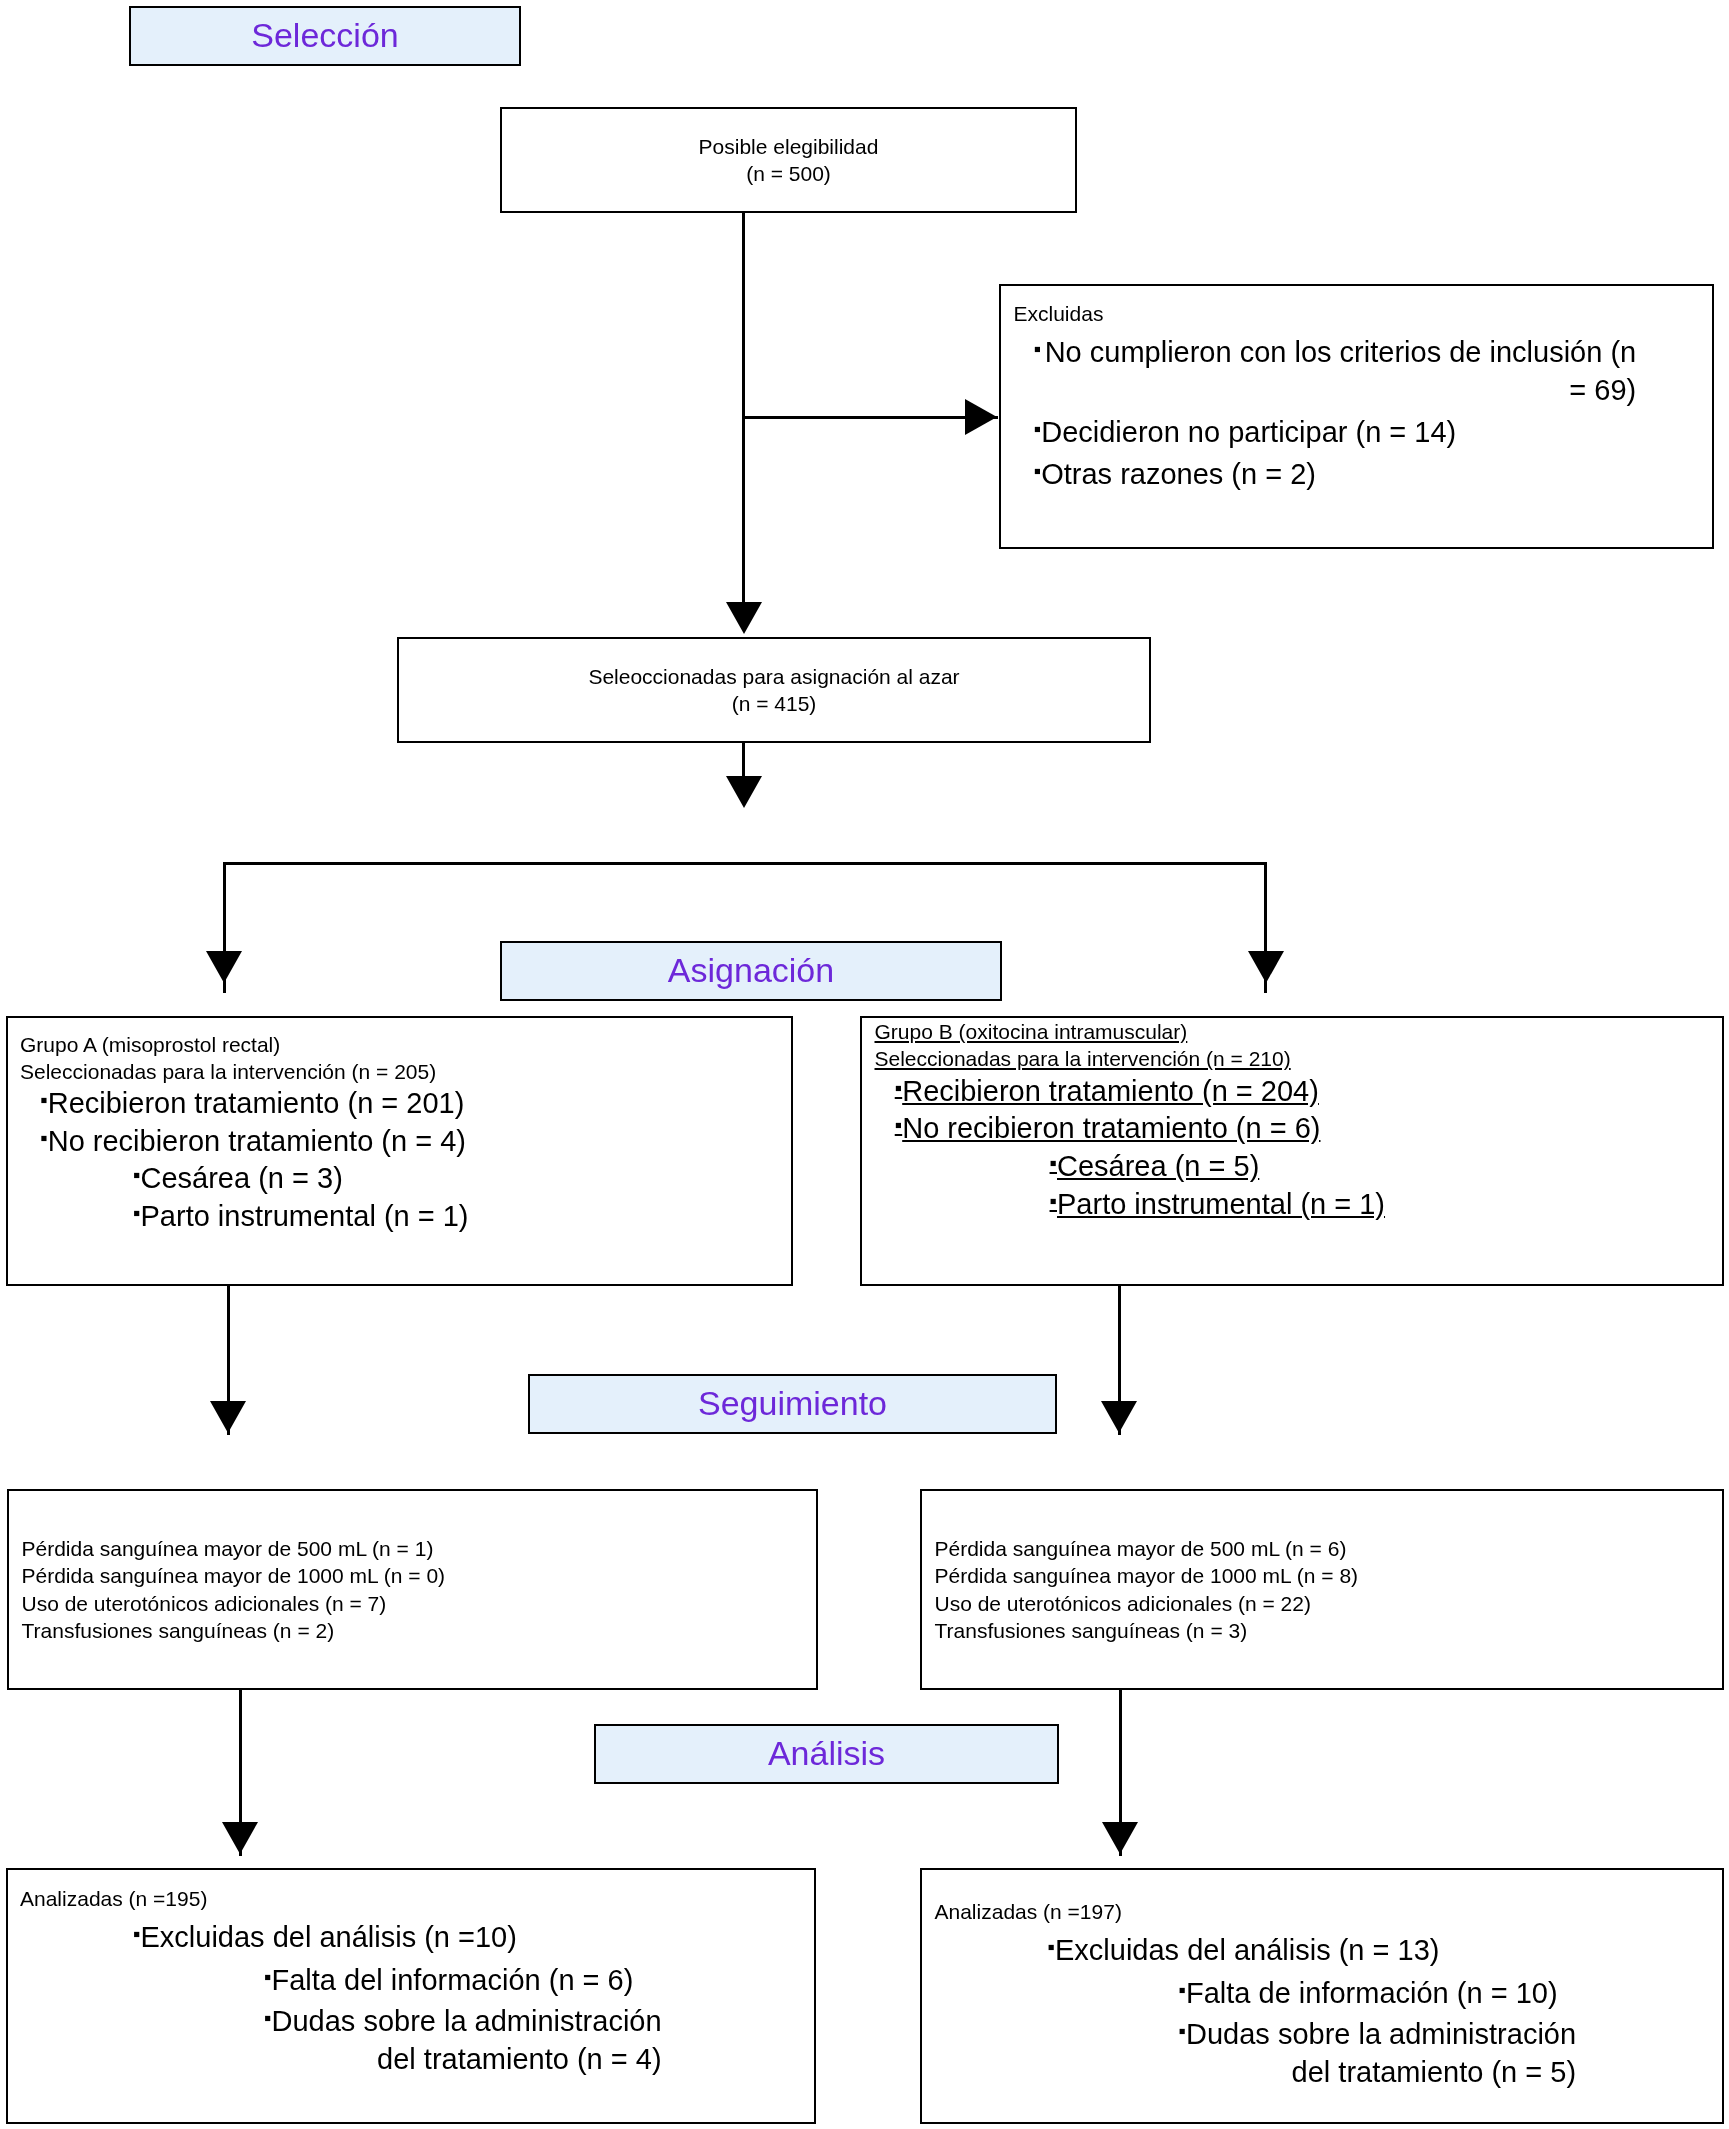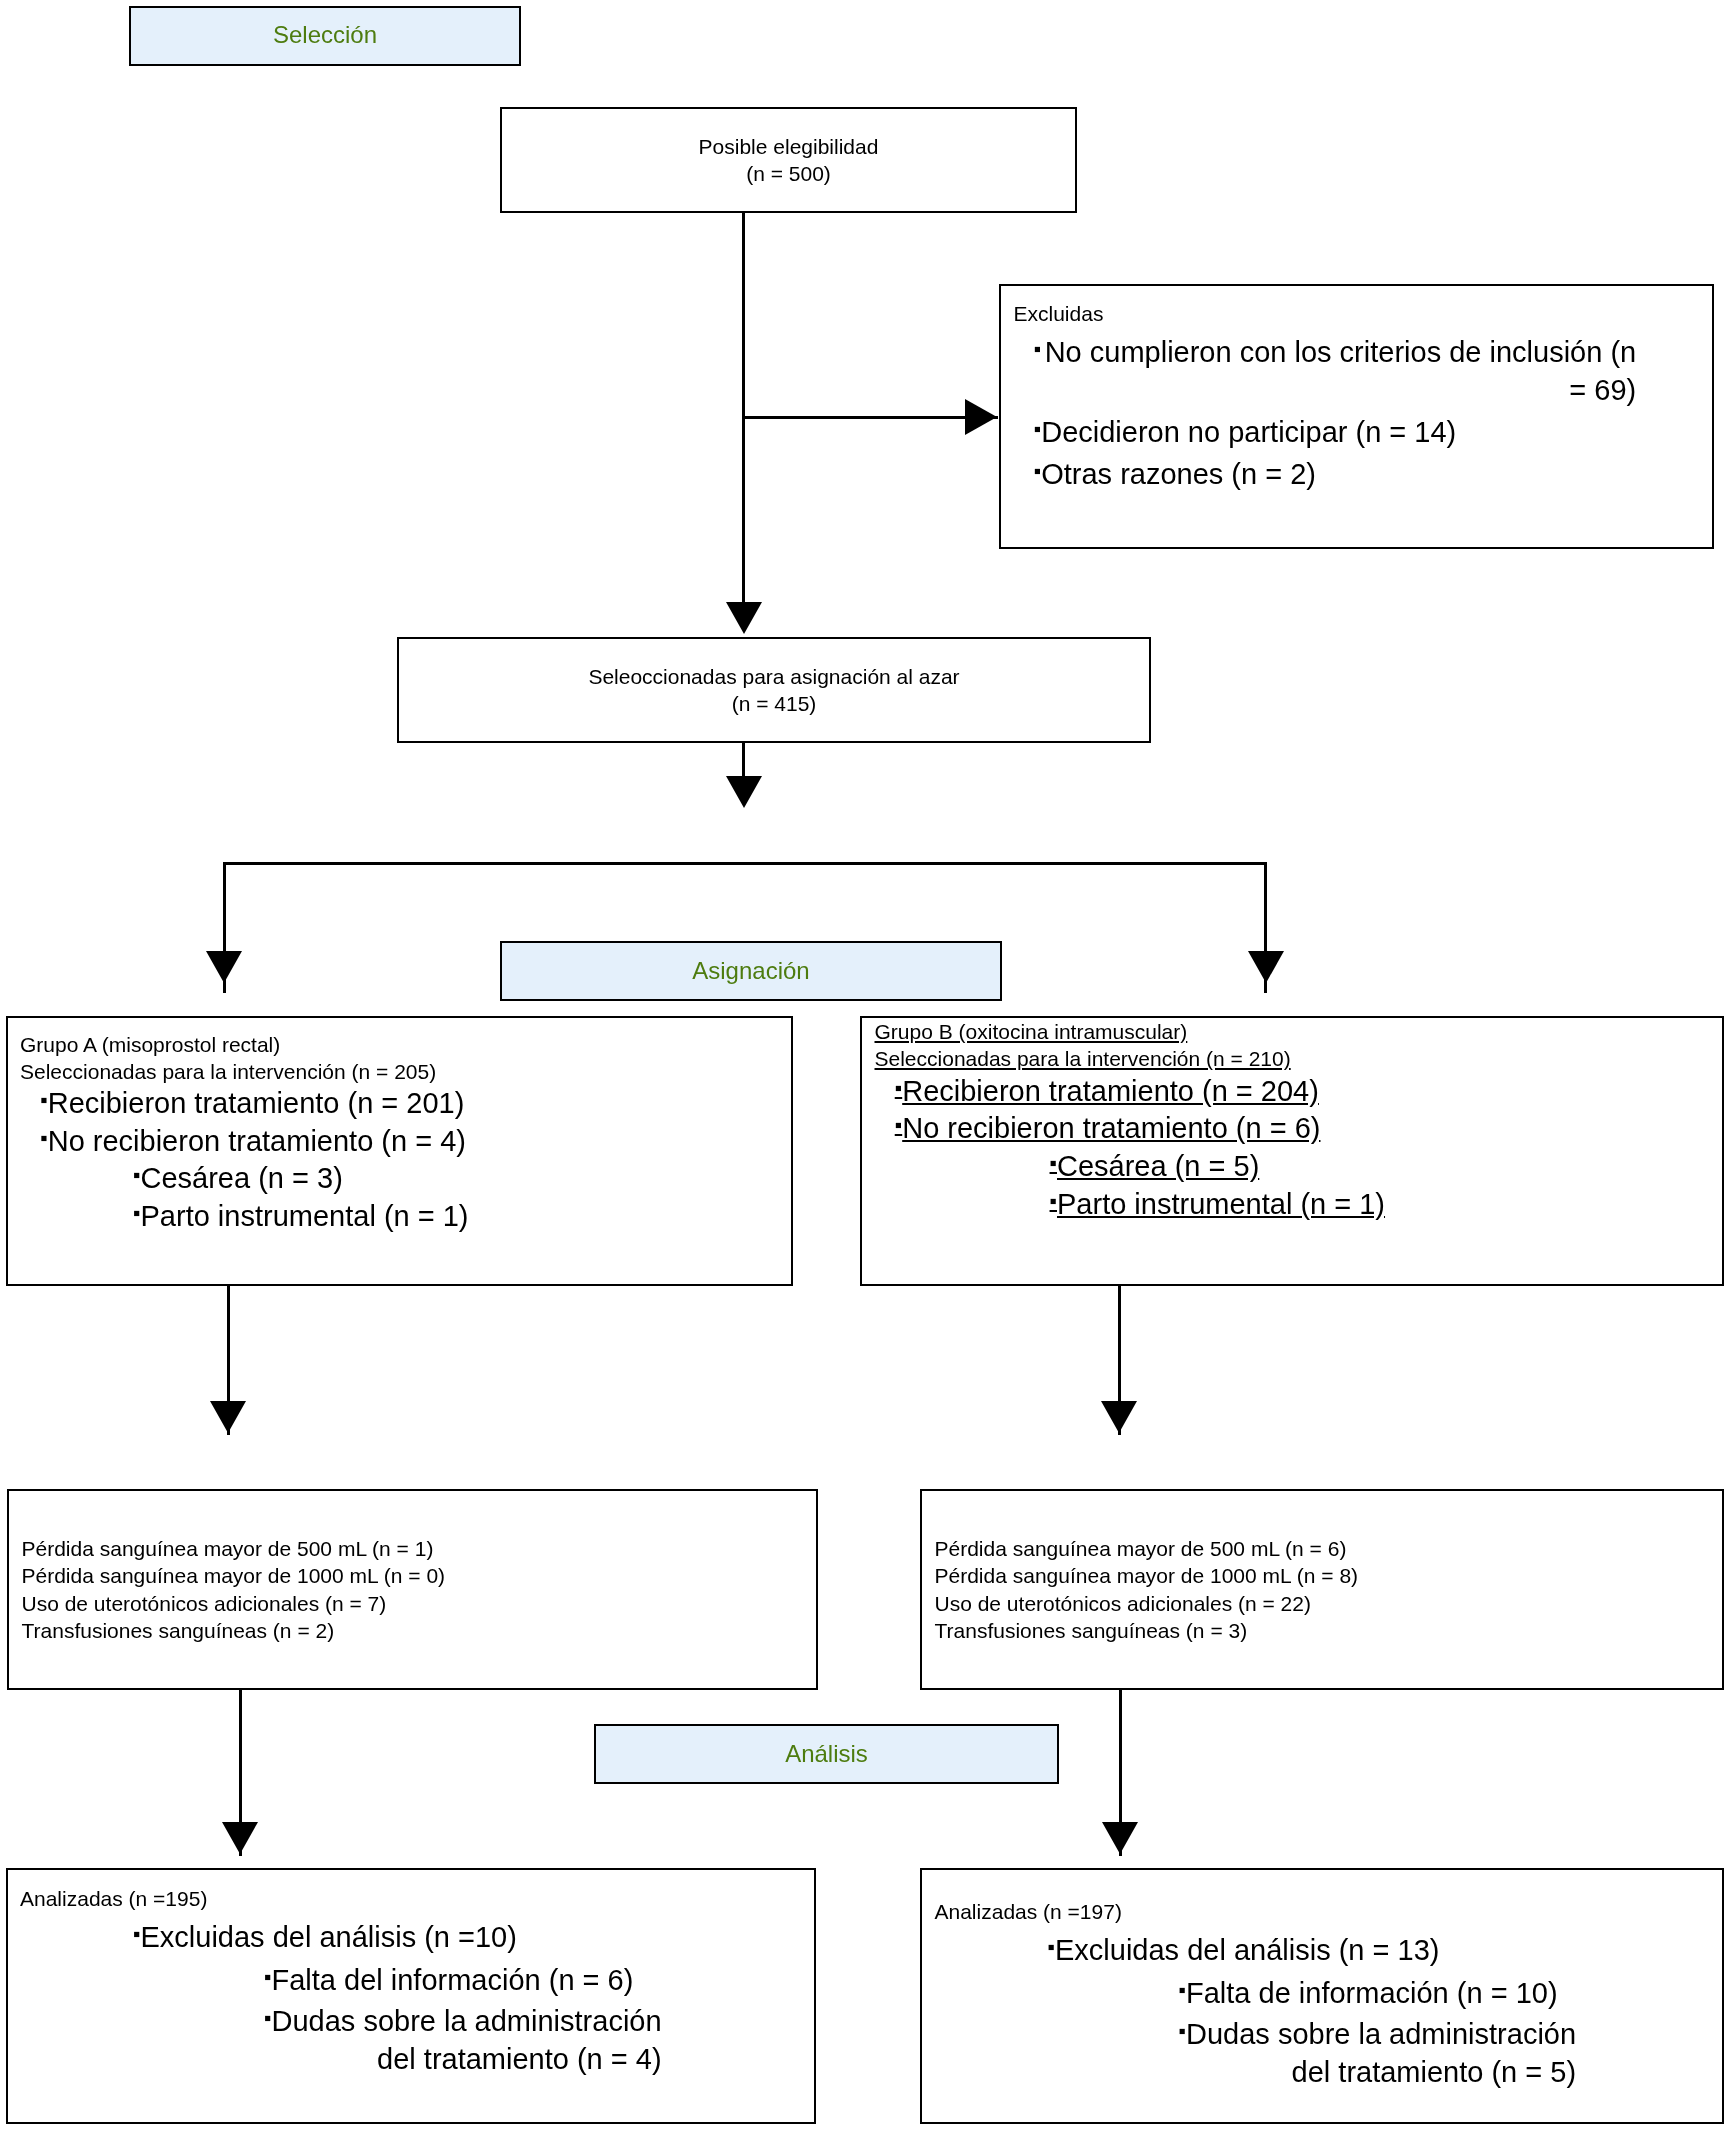--- a/index.html
+++ b/index.html
@@ -28,23 +28,23 @@
   .stage-label {
     position: absolute;
     box-sizing: border-box;
     border: 2.1px solid #000000;
     background: #e4f0fb;
     display: flex;
     align-items: center;
     justify-content: center;
   }
   .stage-label .label-text {
-    font-size: 24px;
+    font-size: 34px;
     line-height: 1.1;
-    color: #4d7c0f;
+    color: #6d28d9;
     white-space: nowrap;
   }
 
   .box-inner {
     position: absolute;
     left: 0; right: 0; top: 0; bottom: 0;
     display: flex;
     flex-direction: column;
     justify-content: center;
     padding: 7px 12.5px;
@@ -213,20 +213,23 @@
       </div>
     </div>
   </div>
 
   <div class="vline" style="left:227px; top:1286px; height:149px;"></div>
   <div class="arrow-down" style="left:210px; top:1401px;"></div>
 
   <div class="vline" style="left:1118px; top:1286px; height:149px;"></div>
   <div class="arrow-down" style="left:1101px; top:1401px;"></div>
 
+  <div class="stage-label" style="left:528px; top:1374px; width:529px; height:60px;">
+    <span class="label-text">Seguimiento</span>
+  </div>
 
   <div class="box" style="left:7px; top:1489px; width:811px; height:201px;">
     <div class="box-inner left">
       <div class="line">Pérdida sanguínea mayor de 500 mL (n = 1)</div>
       <div class="line">Pérdida sanguínea mayor de 1000 mL (n = 0)</div>
       <div class="line">Uso de uterotónicos adicionales (n = 7)</div>
       <div class="line">Transfusiones sanguíneas (n = 2)</div>
     </div>
   </div>
 

